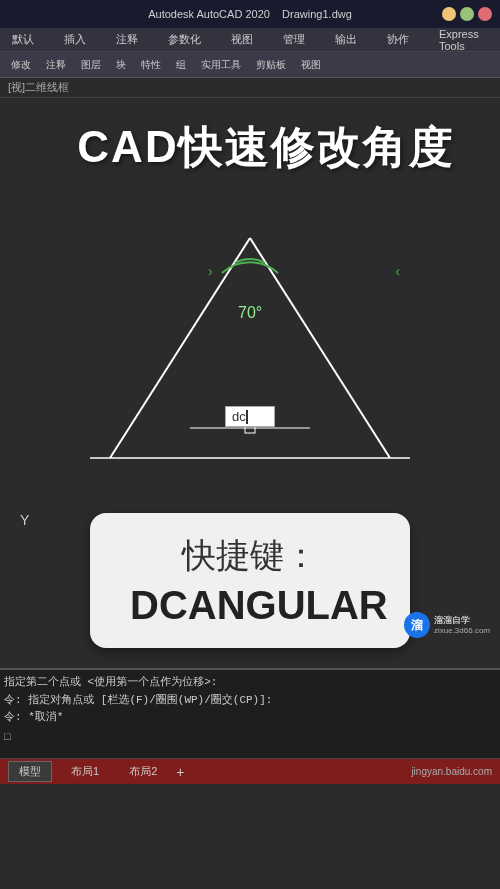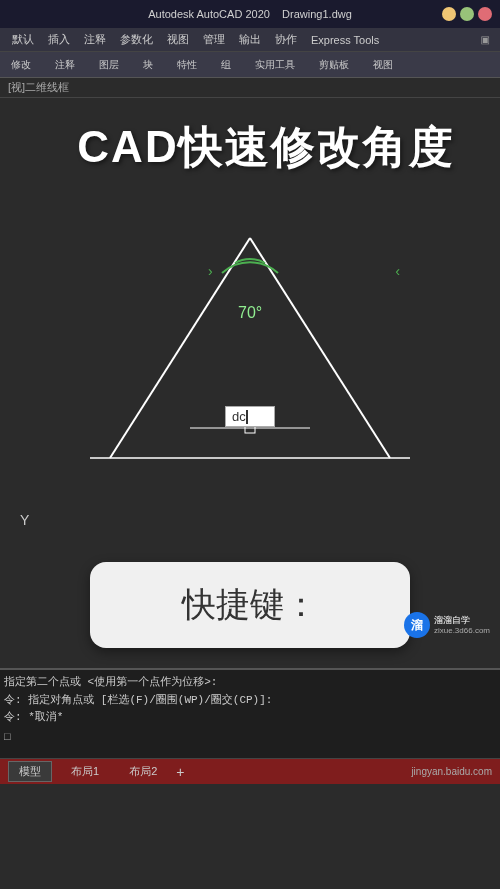--- a/index.html
+++ b/index.html
@@ -43,21 +43,21 @@
     .win-max { background: #98c379; }
     .win-close { background: #e06c75; }
 
     
     #menu-bar {
       background: #333340;
       height: 24px;
       display: flex;
       align-items: center;
       padding: 0 6px;
-      gap: 2px;
+      gap: 18px;
       border-bottom: 1px solid #444;
     }
     .menu-item {
       color: #cccccc;
       font-size: 11px;
       padding: 2px 6px;
       cursor: pointer;
       white-space: nowrap;
     }
     .express-tools {
@@ -72,21 +72,21 @@
       padding: 0 4px;
     }
 
     
     #toolbar {
       background: #3a3a48;
       height: 26px;
       display: flex;
       align-items: center;
       padding: 0 6px;
-      gap: 14px;
+      gap: 5px;
       border-bottom: 1px solid #555;
     }
     .toolbar-btn {
       color: #ccc;
       font-size: 10px;
       padding: 2px 5px;
       cursor: pointer;
       border-radius: 2px;
     }
 
@@ -355,20 +355,21 @@
     </svg>
   </div>
 
   <div id="input-box">
     <span>dc</span>
     <span style="border-right: 2px solid #333; height: 14px; display: inline-block;"></span>
   </div>
 
   <div id="shortcut-card">
     <span class="label">快捷键：</span>
+    <span class="command">DCANGULAR</span>
   </div>
 
   <div id="y-axis">Y</div>
 
   <div id="watermark">
     <div class="watermark-badge">溜</div>
     <div class="watermark-text">
       <span>溜溜自学</span>
       <span>zixue.3d66.com</span>
     </div>

